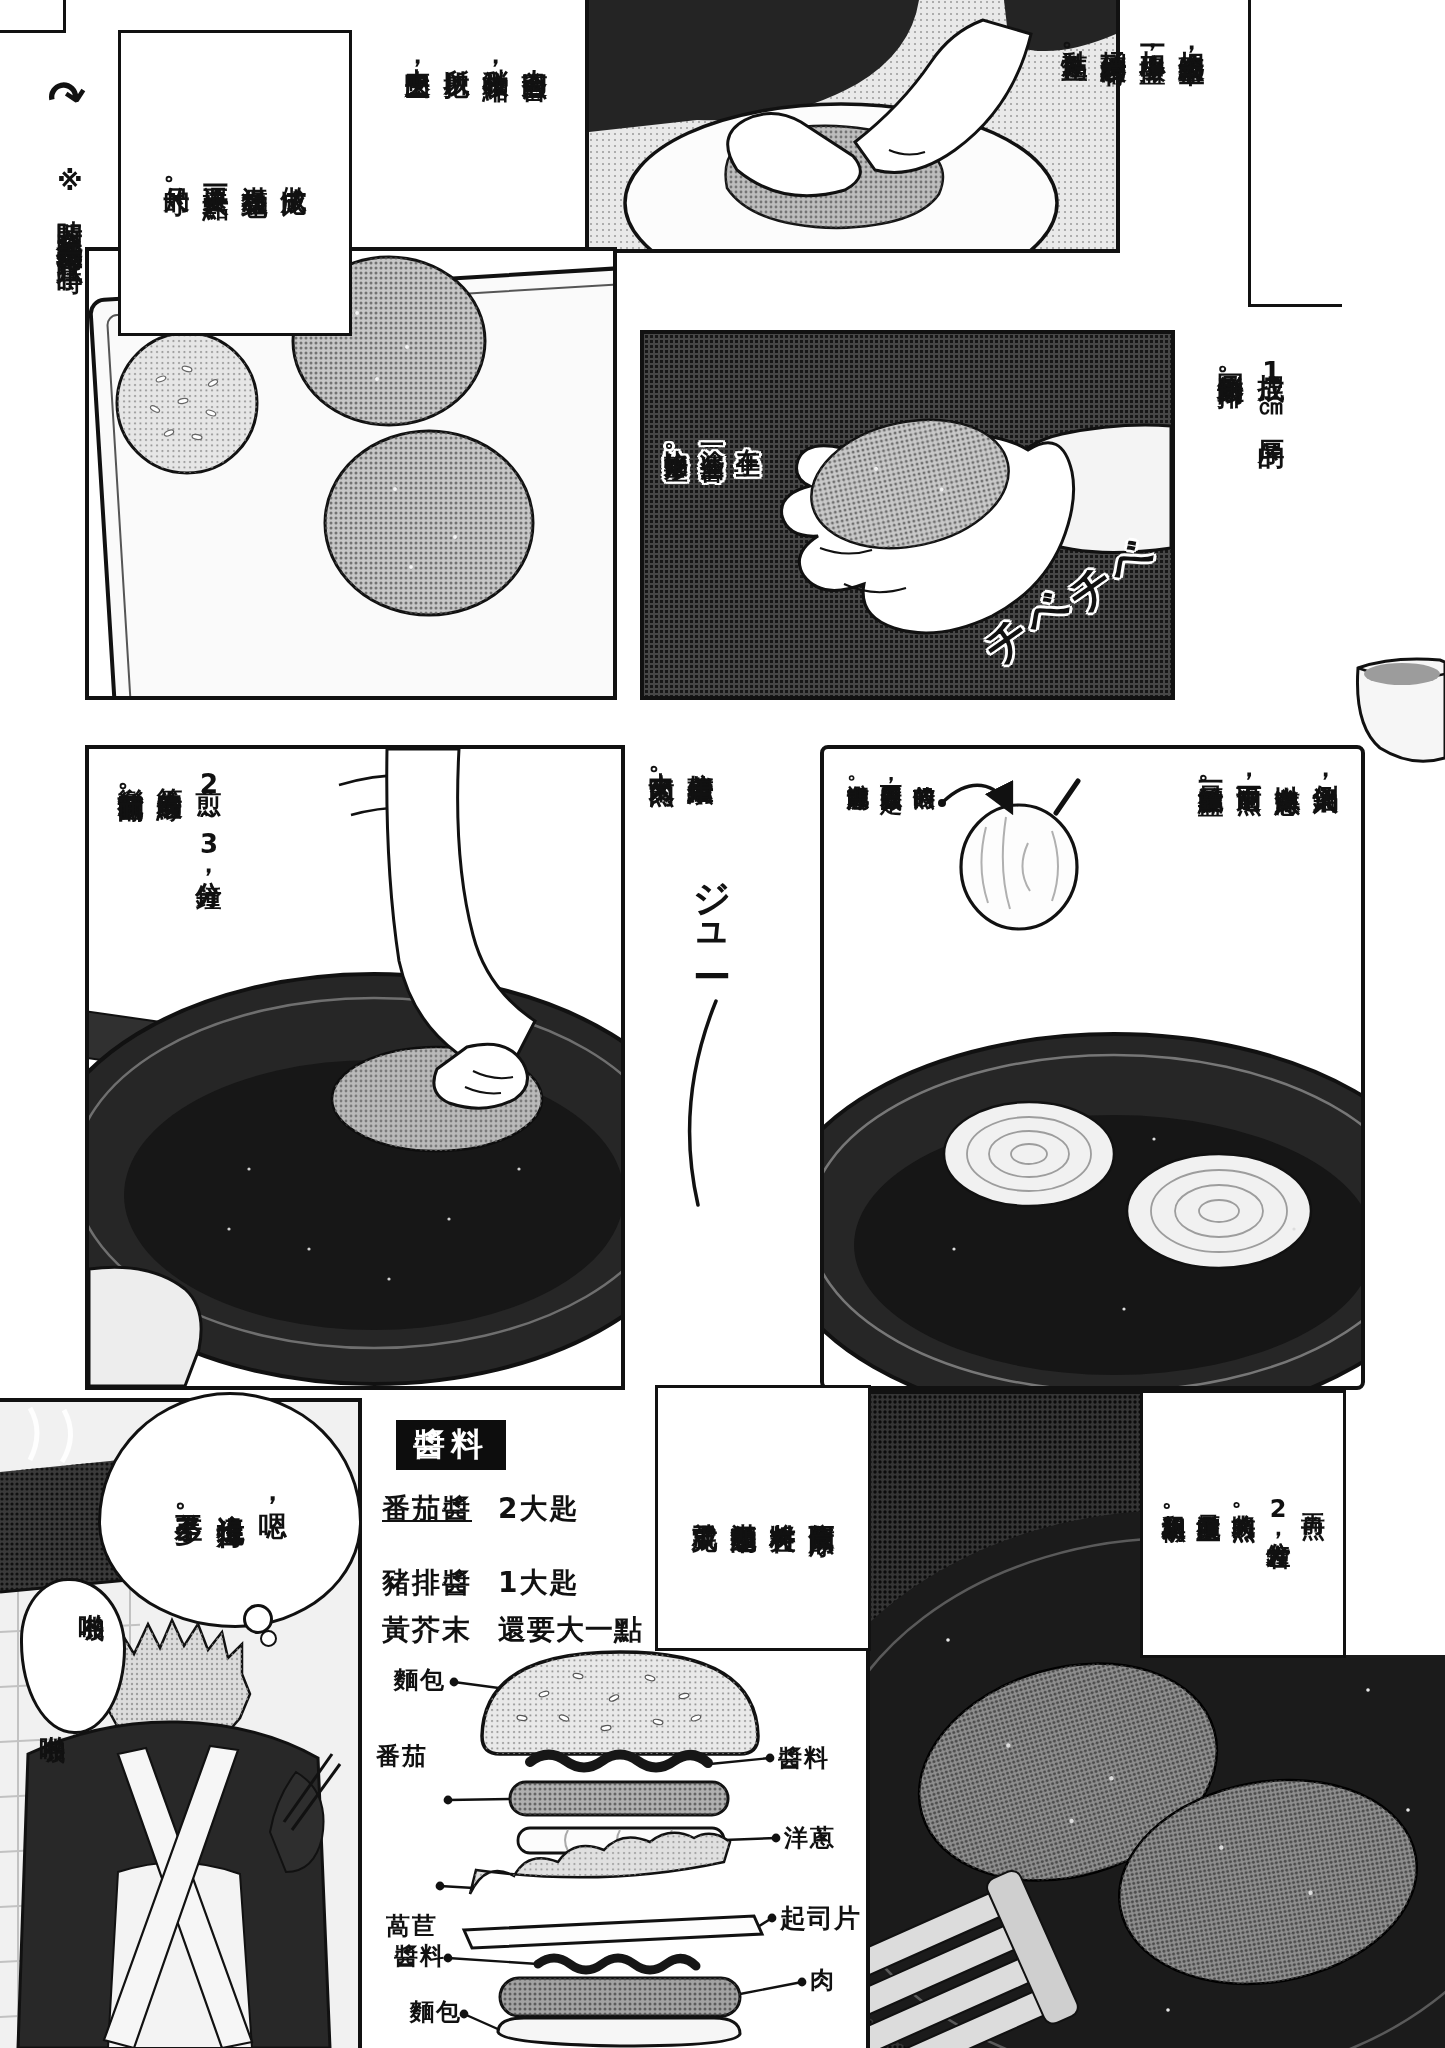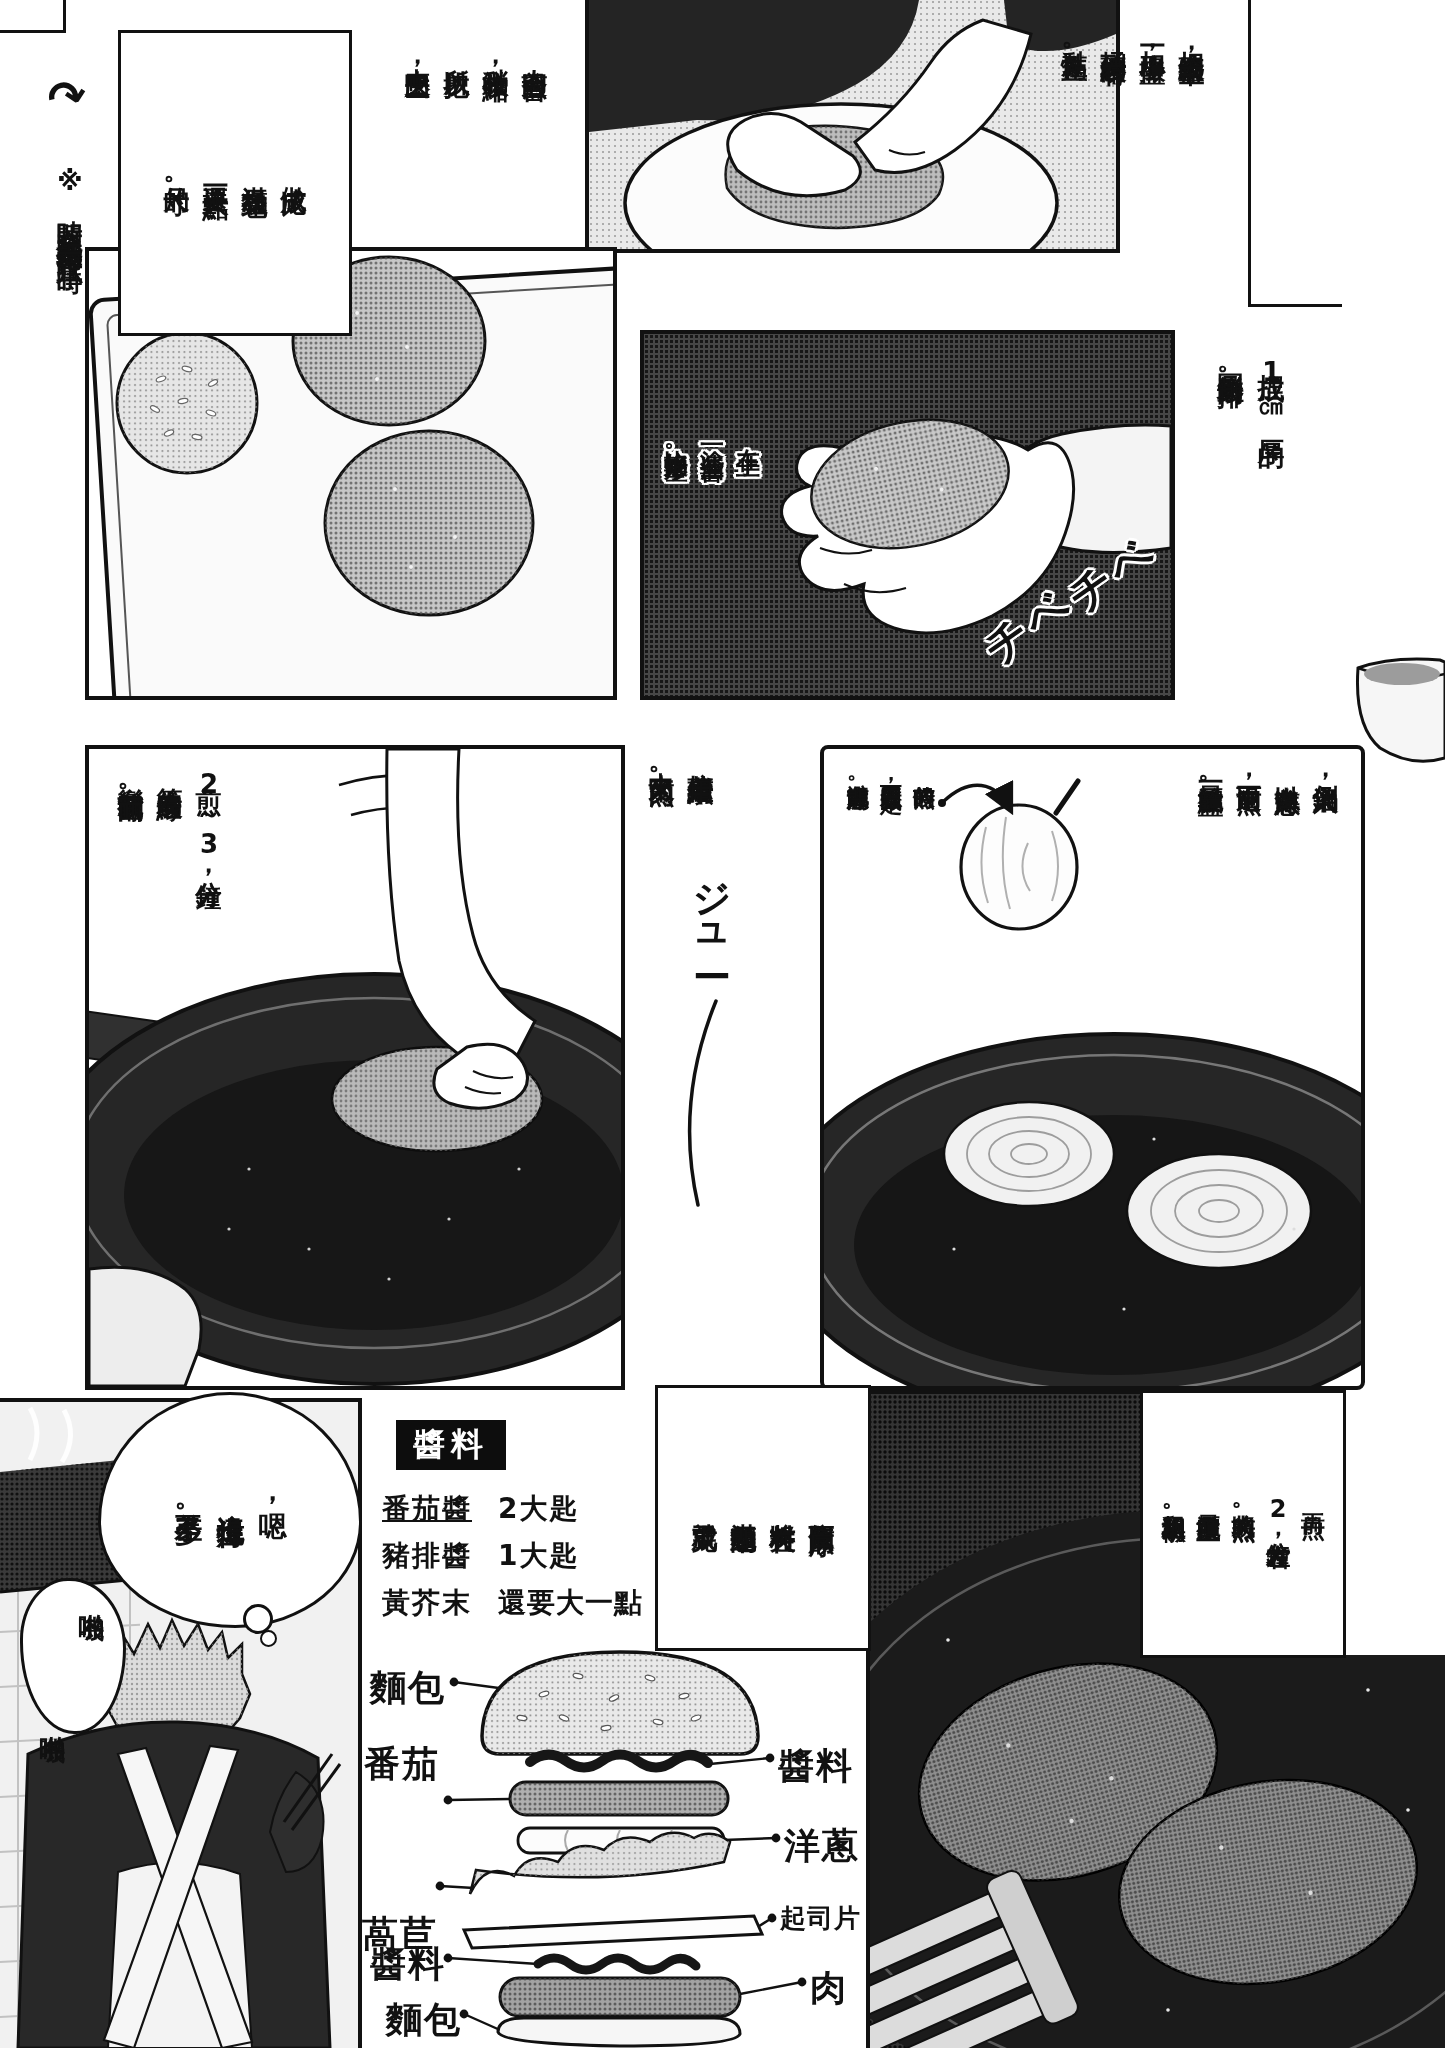--- a/index.html
+++ b/index.html
@@ -8,21 +8,21 @@
   .abs{position:absolute;}
   .panel{position:absolute;border:4px solid #111;background:#fff;box-sizing:border-box;overflow:hidden;}
   .line{position:absolute;background:#111;}
   .vtext{writing-mode:vertical-rl;text-orientation:upright;white-space:pre-line;
          color:#111;letter-spacing:2px;line-height:1.5;font-weight:700;}
   .vmix{writing-mode:vertical-rl;text-orientation:mixed;white-space:pre-line;color:#111;}
   .halo{text-shadow:-2px 0 0 #fff,2px 0 0 #fff,0 -2px 0 #fff,0 2px 0 #fff,
         -2px -2px 0 #fff,2px 2px 0 #fff,-2px 2px 0 #fff,2px -2px 0 #fff,-3px 0 0 #fff,3px 0 0 #fff;}
   .dots-dark{background-color:#474747;background-image:radial-gradient(#171717 1.6px,transparent 1.7px);background-size:5px 5px;}
   .boxtext{display:flex;align-items:center;justify-content:center;}
-  .label{position:absolute;font-weight:600;font-size:36px;letter-spacing:2px;color:#111;}
+  .label{position:absolute;font-weight:600;font-size:24px;letter-spacing:2px;color:#111;}
   .sfx{position:absolute;font-weight:800;color:#111;}
   .bubble{position:absolute;background:#fff;border:3.5px solid #111;}
 </style>
 </head>
 <body>
 
 <div class="line" style="left:0;top:30px;width:66px;height:3px;"></div>
 <div class="line" style="left:63px;top:0;width:3px;height:33px;"></div>
 
 <span class="abs" style="left:48px;top:70px;font-size:46px;font-weight:700;transform:rotate(-12deg);">↷</span>
@@ -298,21 +298,21 @@
 就完成了！</span>
 </div>
 <div class="abs boxtext" style="left:396px;top:1420px;width:110px;height:50px;background:#0d0d0d;">
   <span style="color:#fff;font-size:32px;font-weight:700;letter-spacing:6px;">醬料</span>
 </div>
 <div class="abs" style="left:382px;top:1490px;display:flex;flex-direction:column;gap:9px;font-size:28px;font-weight:600;letter-spacing:2px;">
   <div style="display:flex;">
     <span style="width:116px;text-decoration:underline;">番茄醬</span>
     <span>2大匙</span>
   </div>
-  <div style="display:flex;">
+  <div style="display:flex;margin-top:27px;">
     <span style="width:116px;">豬排醬</span>
     <span>1大匙</span>
   </div>
   <div style="display:flex;">
     <span style="width:116px;">黃芥末</span>
     <span style="letter-spacing:1px;">還要大一點</span>
   </div>
 </div>
 
 <svg class="abs" width="500" height="406" viewBox="0 0 500 406" style="left:358px;top:1642px;">

